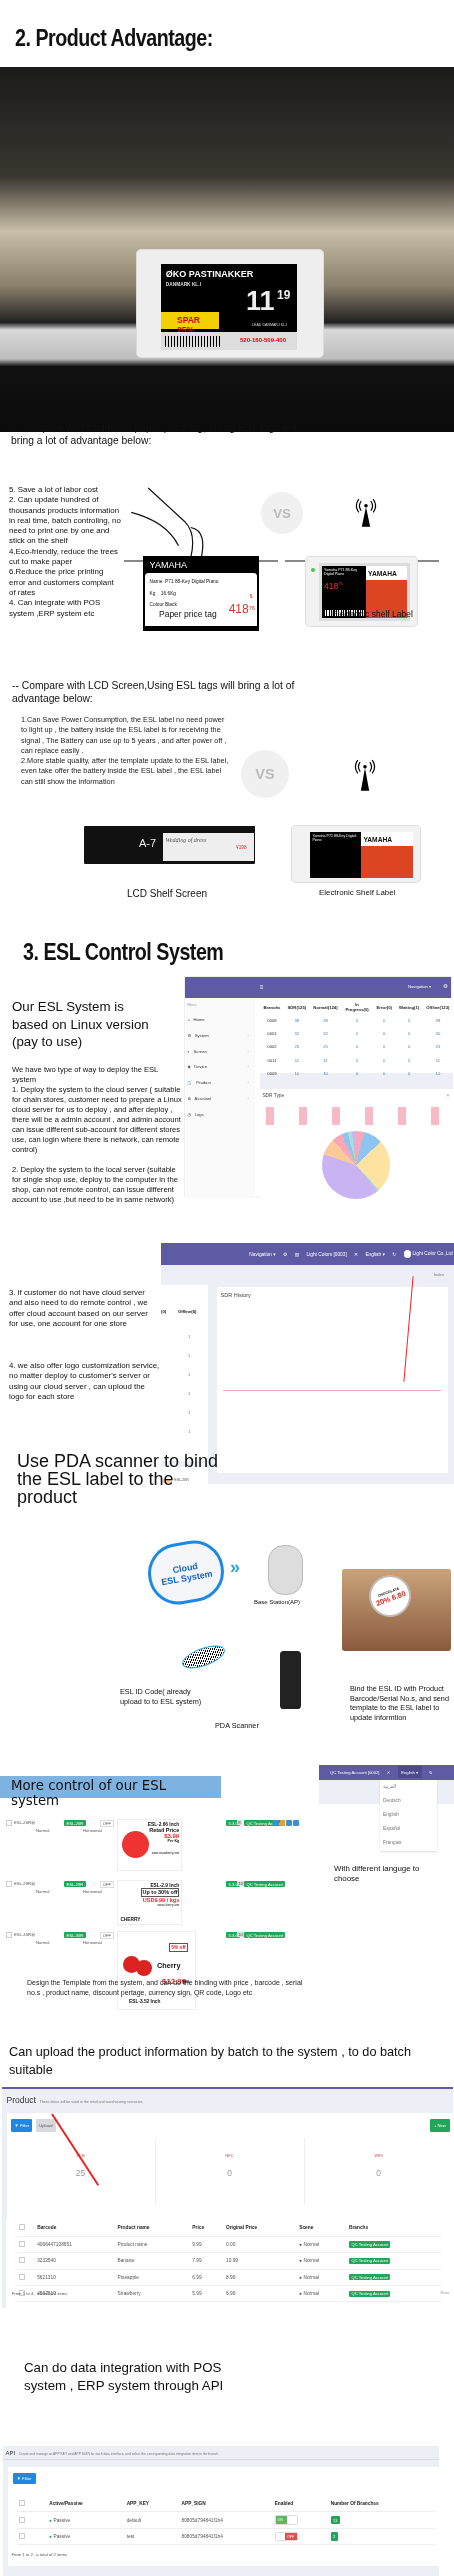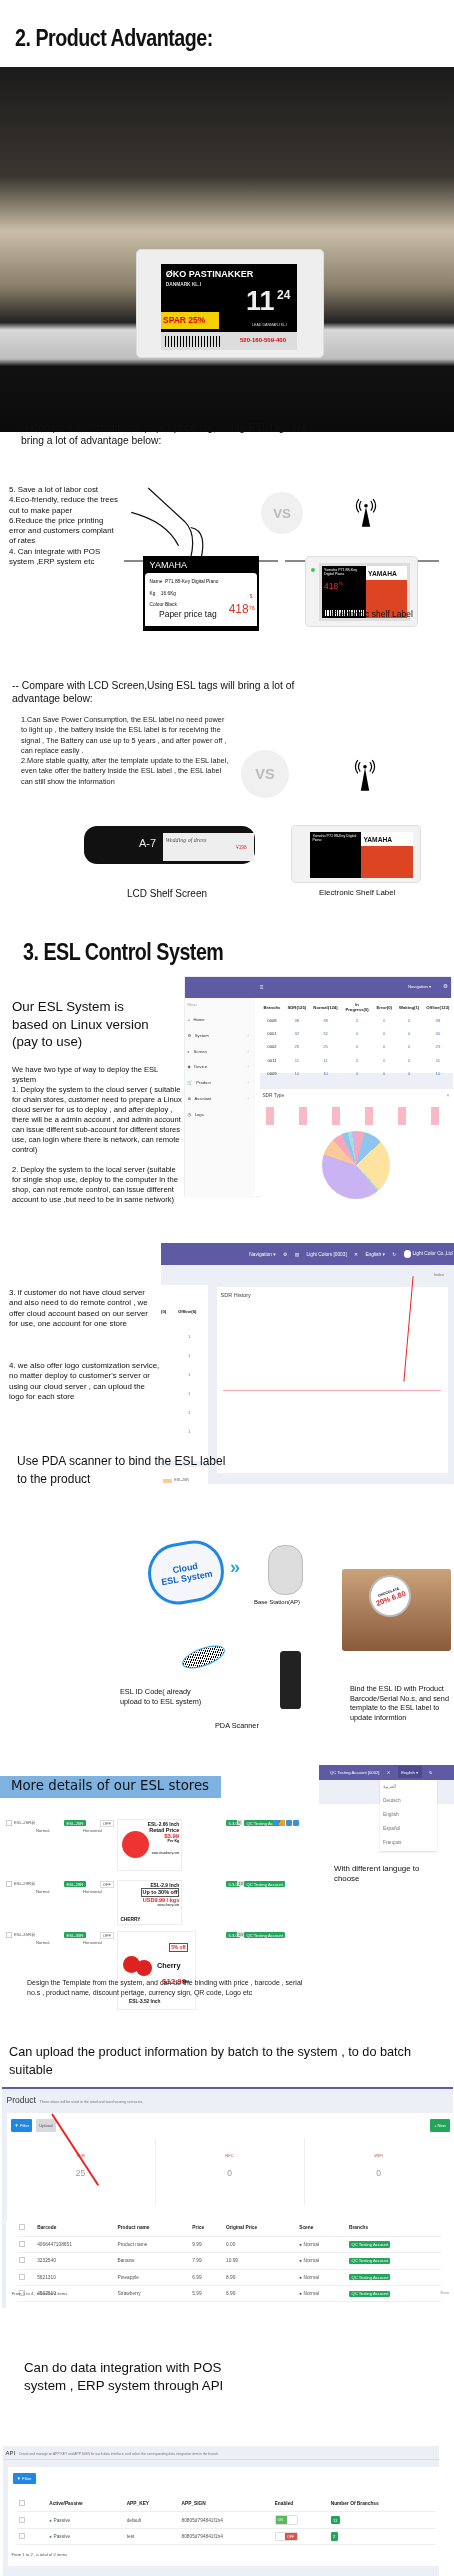--- a/index.html
+++ b/index.html
@@ -25,35 +25,36 @@
 </head>
 <body>
 
 <div class="abs h-bold" style="left:15px;top:24px;font-size:24px">2. Product Advantage:</div>
 
 <div class="abs photo" style="left:0;top:67px;width:454px;height:365px">
   <div class="abs esl-tag" style="left:136px;top:182px;width:188px;height:109px;background:#eee">
     <div class="abs" style="left:24px;top:14px;width:136px;height:86px;background:#000">
       <div class="abs" style="left:4.8px;top:4.8px;color:#fff;font-weight:bold;font-size:9px">ØKO PASTINAKKER</div>
       <div class="abs" style="left:4.8px;top:18px;color:#ddd;font-weight:bold;font-size:4.8px">DANMARK KL.I</div>
-      <div class="abs" style="left:0;top:48px;width:58px;height:17px;background:#f5d000;color:#d00;font-weight:bold;font-size:8.5px;padding:3px 2px">SPAR 25%</div>
+      <div class="abs" style="left:0;top:48px;width:58px;height:17px;background:#f5d000;color:#d00;font-weight:bold;font-size:8.5px;padding:3px 16px">SPAR 25%</div>
       <div class="abs" style="left:85px;top:22px;color:#eee;font-weight:bold;font-size:27px">11</div>
-      <div class="abs" style="left:116px;top:24px;color:#eee;font-weight:bold;font-size:12px">24</div>
+      <div class="abs" style="left:116px;top:24px;color:#eee;font-weight:bold;font-size:12px">19</div>
       <div class="abs" style="left:91px;top:59px;color:#ddd;font-size:3.6px">LEAD DANMARJ KL.I</div>
       <div class="abs" style="left:0;top:68px;width:136px;height:18px;background:#ddd">
         <div class="abs" style="left:3.6px;top:3.6px;width:55px;height:11px;background:repeating-linear-gradient(90deg,#000 0 1.2px,#ddd 1.2px 3px)"></div>
         <div class="abs" style="left:79px;top:4.8px;color:#d00;font-weight:bold;font-size:6px">520-160-509-400</div>
       </div>
     </div>
   </div>
 </div>
 
-<div class="abs" style="left:21px;top:421px;width:303px;font-size:10.3px;line-height:13.3px">-- Compare with traditional paper price tag, Using ESL tags will bring a lot of advantage below:</div>
+<div class="abs" style="left:11px;top:421px;width:303px;font-size:10.3px;line-height:13.3px">-- Compare with traditional paper price tag, Using ESL tags will bring a lot of advantage below:</div>
 <div class="abs" style="left:9px;top:485px;width:112px;font-size:7.9px;line-height:10.3px">
   <div>5. Save a lot of labor cost</div>
+  <div>2. Can update hundred of thousands products information in real time, batch controling, no need to print one by one and stick on the shelf</div>
   <div>4.Eco-friendly, reduce the trees cut to make paper</div>
   <div>6.Reduce the price printing error and customers complant of rates</div>
   <div>4. Can integrate with POS system ,ERP system etc</div>
 </div>
 
 <div class="abs" style="left:124px;top:560px;width:154px;height:2.4px;background:#888"></div>
 <div class="abs" style="left:285px;top:560px;width:154px;height:2.4px;background:#888"></div>
 
 <svg class="abs" style="left:130px;top:485px" width="91" height="85" viewBox="0 0 150 140">
     <path d="M30 5 L90 60 Q110 80 100 120 M2 45 Q60 60 80 100 M100 70 Q130 75 115 130" stroke="#111" stroke-width="2" fill="none"></path>
@@ -101,21 +102,21 @@
 <div class="abs" style="left:12px;top:679px;width:306px;font-size:10.3px;line-height:13.3px">-- Compare with LCD Screen,Using ESL tags will bring a lot of advantage below:</div>
 <div class="abs" style="left:21px;top:715px;width:209px;font-size:7.3px;line-height:10.3px;white-space:pre-line;color:#222">1.Can Save Power Consumption, the ESL label no need power to light up , the battery inside the ESL label is for receiving the signal , The Battery can use up to 5 years , and after power off , can replace easily .
 2.More stable quality, after the template update to the ESL label, even take offer the battery inside the ESL label , the ESL label can still show the information</div>
 <div class="abs" style="left:241px;top:750px;width:48px;height:48px;border-radius:50%;background:#f0f0f0;color:#bbb;font-weight:bold;font-size:14.5px;display:flex;align-items:center;justify-content:center">VS</div>
 <svg class="abs" style="left:353px;top:759px" width="24" height="33" viewBox="0 0 40 55">
     <circle cx="20" cy="13" r="3" fill="#000"></circle>
     <path d="M12 5 Q6 13 12 21 M28 5 Q34 13 28 21 M8 2 Q0 13 8 24 M32 2 Q40 13 32 24" stroke="#000" stroke-width="2" fill="none"></path>
     <path d="M20 15 L13 53 L27 53 Z" fill="#000"></path>
   </svg>
 
-<div class="abs" style="left:84px;top:826px;width:171px;height:38px;background:#111;border-radius:13px">
+<div class="abs" style="left:84px;top:826px;width:171px;height:38px;background:#111;border-radius:1px">
   <div class="abs" style="left:55px;top:11px;color:#eee;font-size:11px">A-7</div>
   <div class="abs" style="left:79px;top:7.3px;width:91px;height:28px;background:#eee">
     <div class="abs" style="left:2.4px;top:3.6px;font-family:'Liberation Serif',serif;font-style:italic;font-size:6px;color:#555">Wedding of dress</div>
     <div class="abs" style="right:7.3px;top:12px;color:#d33;font-size:4.8px">¥198</div>
   </div>
 </div>
 <div class="abs esl-tag" style="left:291px;top:825px;width:130px;height:58px">
   <div class="abs" style="left:18px;top:6px;width:103px;height:46px;display:flex">
     <div style="width:51px;background:#000;color:#fff;font-size:3.6px;padding:2.4px">Yamaha P71 88-Key Digital Piano</div>
     <div style="flex:1;background:#d42">
@@ -280,41 +281,41 @@
     <span class="abs" style="left:2.4px;top:12px;width:9px;height:4.2px;background:#fbc99a"></span>
     <span class="abs" style="left:13.3px;top:11px;font-size:3.6px;color:#555">ESL-26R</span>
   </div>
   <div class="abs" style="left:56px;top:44px;width:231px;height:186px;background:#fff">
     <div style="font-size:5.5px;padding:4.8px 3.6px;color:#444">SDR History</div>
     <div class="abs" style="left:6px;top:103px;width:218px;height:1.2px;background:#f7a8b8"></div>
   </div>
   <div class="abs" style="left:247px;top:33px;width:1.2px;height:106px;background:#e22;transform:rotate(5deg)"></div>
 </div>
 
-<div class="abs" style="left:17px;top:1452px;width:212px;font-size:12px;line-height:18px">Use PDA scanner to bind the ESL label to the product</div>
+<div class="abs" style="left:17px;top:1452px;width:212px;font-size:18px;line-height:18px">Use PDA scanner to bind the ESL label to the product</div>
 <div class="abs" style="left:148px;top:1542px;width:76px;height:61px;border-radius:30px;border:3.6px solid #1e88e5;background:#f4f6fa;display:flex;flex-direction:column;align-items:center;justify-content:center;color:#1565c0;font-weight:bold;font-size:9px;transform:rotate(-10deg)">
   <span>Cloud</span>
     <span>ESL System</span>
 </div>
 <div class="abs" style="left:230px;top:1557px;color:#29a3e8;font-size:18px;font-weight:bold">»</div>
 <div class="abs" style="left:268px;top:1545px;width:35px;height:50px;border-radius:15.8px;background:#ddd;border:0.6px solid #bbb"></div>
 <div class="abs" style="left:254px;top:1599px;font-size:6px">Base Station(AP)</div>
 <div class="abs" style="left:342px;top:1569px;width:109px;height:82px;background:linear-gradient(180deg,#c9a27a,#8a5a3c);border-radius:2.4px">
   <div class="abs" style="left:27px;top:6px;width:42px;height:42px;border-radius:50%;background:#fff;border:2.4px solid #bbb;display:flex;flex-direction:column;align-items:center;justify-content:center;transform:rotate(-20deg);font-size:3.6px;font-weight:bold">
     <span>CHOCOLATE</span>
     <span style="color:#d22;font-size:7.3px"><span>20%</span> <span>6.80</span></span>
   </div>
 </div>
 <div class="abs" style="left:181px;top:1648px;width:45px;height:18px;border:1.8px solid #29a3e8;border-radius:50%;background:repeating-linear-gradient(90deg,#000 0 0.6px,#fff 0.6px 1.8px);transform:rotate(-20deg)"></div>
 <div class="abs" style="left:120px;top:1687px;width:82px;font-size:7.3px;line-height:9.7px">ESL ID Code( already upload to to ESL system)</div>
 <div class="abs" style="left:280px;top:1651px;width:21px;height:58px;background:#222;border-radius:3.6px"></div>
 <div class="abs" style="left:215px;top:1721px;font-size:7.3px">PDA Scanner</div>
 <div class="abs" style="left:350px;top:1684px;width:100px;font-size:7.3px;line-height:9.7px">Bind the ESL ID with Product Barcode/Serial No.s, and send template to the ESL label to update informtion</div>
 
-<div class="abs" style="left:0;top:1776px;width:221px;height:22px;background:#7eb2e0;font-size:13.3px;padding:1.8px 11px;font-family:'DejaVu Sans',sans-serif">More details of our ESL stores</div>
+<div class="abs" style="left:0;top:1776px;width:221px;height:22px;background:#7eb2e0;font-size:13.3px;padding:1.8px 11px;font-family:'DejaVu Sans',sans-serif">More control of our ESL system</div>
 <div class="abs purple" style="left:319px;top:1765px;width:135px;height:14.5px;display:flex;align-items:center;gap:7.3px;padding-left:11px;color:#fff;font-size:4.2px">
   <span>QC Testing Account [0002]</span>
   <span>✕</span>
   <span style="background:#4d4a90;padding:3.6px">English ▾</span>
   <span>↻</span>
 </div>
 <div class="abs gray-bg" style="left:319px;top:1780px;width:135px;height:24px"></div>
 <div class="abs" style="left:380px;top:1780px;width:57px;height:71px;background:#fff;box-shadow:0 0.6px 1.8px rgba(0,0,0,.15);font-size:4.8px;color:#777">
   <div style="height:14px;padding:3.6px 3px">العربية</div>
   <div style="height:14px;padding:3.6px 3px">Deutsch</div>

